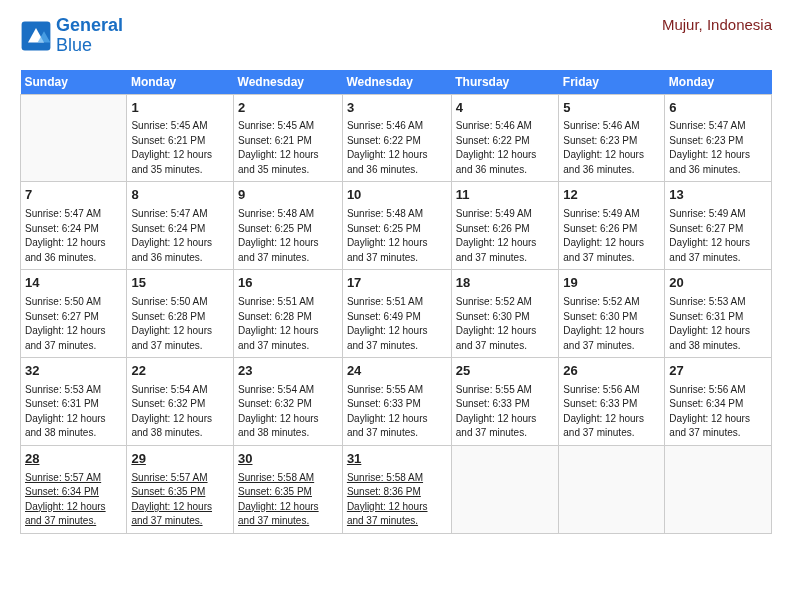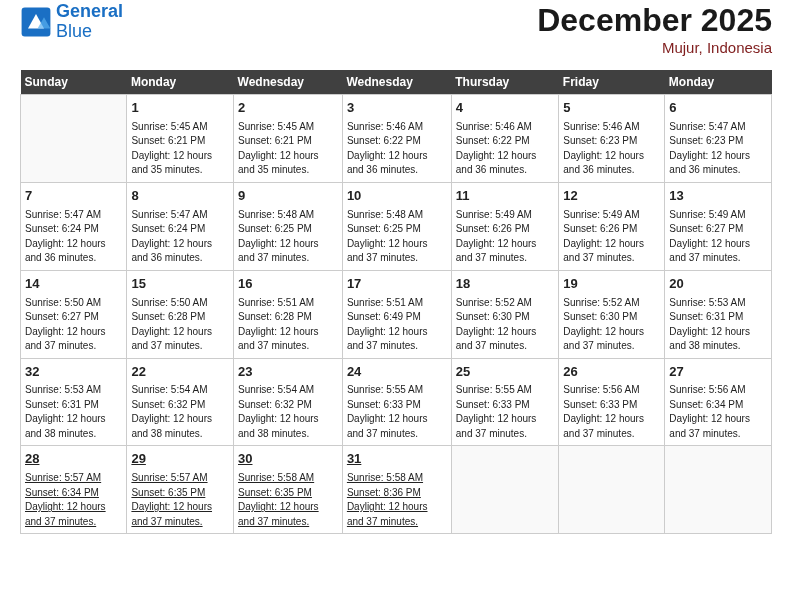--- a/index.html
+++ b/index.html
@@ -5,21 +5,21 @@
     * { margin: 0; padding: 0; box-sizing: border-box; }
     body {
       font-family: Arial, sans-serif;
       background: #fff;
       width: 792px;
       height: 612px;
       overflow: hidden;
     }
     .page {
       width: 792px;
-      padding: 2px 20px 10px 20px;
+      padding: 16px 20px 10px 20px;
     }
     .header {
       display: flex;
       justify-content: space-between;
       align-items: flex-start;
       margin-bottom: 14px;
     }
     .logo {
       display: flex;
       align-items: center;
@@ -40,21 +40,21 @@
     .location {
       font-size: 15px;
       color: #7f1d1d;
     }
     table {
       width: 100%;
       border-collapse: collapse;
       font-size: 10.5px;
     }
     th {
-      background-color: #404040;
+      background-color: #3b82f6;
       color: #fff;
       padding: 5px 4px;
       text-align: left;
       font-size: 12px;
       font-weight: bold;
     }
     td {
       border: 1px solid #ccc;
       vertical-align: top;
       padding: 4px 4px;
@@ -88,21 +88,20 @@
         <rect x="2" y="2" width="36" height="36" rx="4" fill="#1a6fc4"></rect>
         <polygon points="10,28 20,10 30,28" fill="white"></polygon>
         <polygon points="22,28 30,14 38,28" fill="#5aaff0" opacity="0.7"></polygon>
       </svg>
       <div>
         <div style="font-size:18px;font-weight:bold;color:#1a6fc4;line-height:1.1;">General</div>
         <div style="font-size:18px;font-weight:normal;color:#1a6fc4;line-height:1.1;">Blue</div>
       </div>
     </div>
     <div class="title-area">
-      <div class="month-title">December 2025</div>
       <div class="location">Mujur, Indonesia</div>
     </div>
   </div>
 
   <table>
     <thead>
       <tr>
         <th>Sunday</th>
         <th>Monday</th>
         <th>Wednesday</th>

